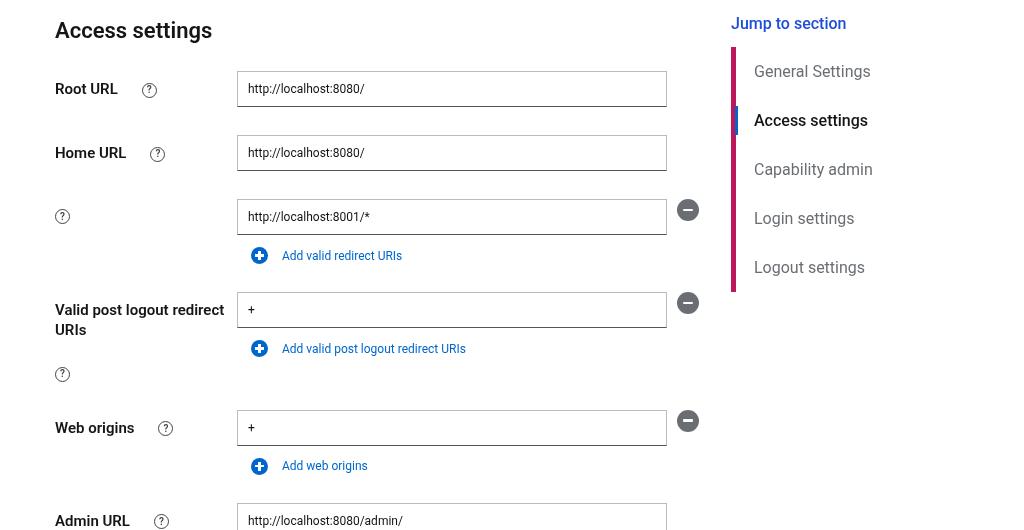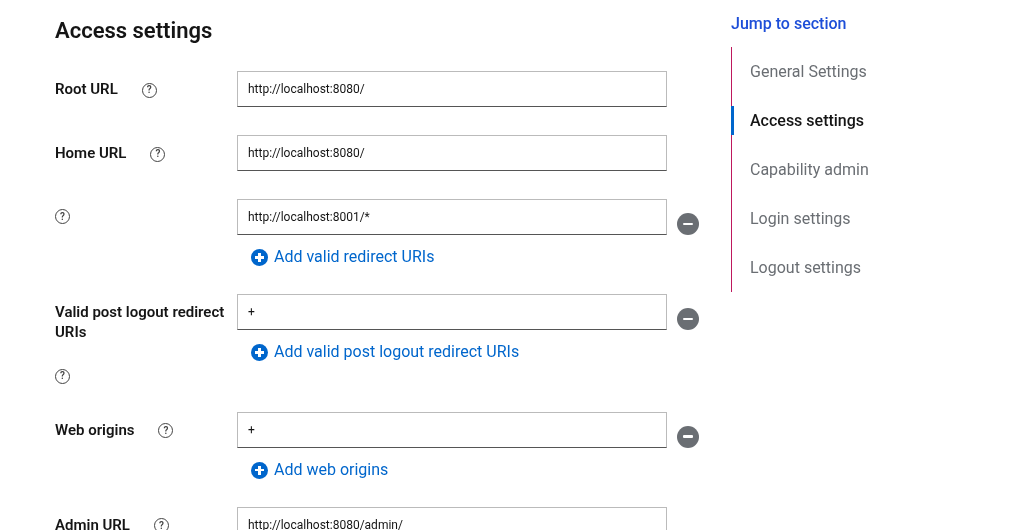--- a/index.html
+++ b/index.html
@@ -71,21 +71,21 @@
     border-bottom: 1.5px solid #555;
     padding: 0 10px;
     font-size: 12px;
     font-family: inherit;
     color: #151515;
     background: #fff;
     outline: none;
   }
   .input-row {
     display: flex;
-    align-items: flex-end;
+    align-items: flex-start;
     gap: 10px;
   }
   .minus-btn {
     width: 22px;
     height: 22px;
     border-radius: 50%;
     background: #6a6e73;
     display: flex;
     align-items: center;
     justify-content: center;
@@ -93,24 +93,24 @@
   }
   .minus-btn::before {
     content: "";
     width: 10px;
     height: 2.5px;
     background: #fff;
     border-radius: 1px;
   }
   .add-link {
     display: flex;
-    align-items: flex-end;
-    gap: 6px;
+    align-items: center;
+    gap: 14px;
     color: #0066cc;
-    font-size: 16px;
+    font-size: 12px;
     margin-top: 12px;
     margin-left: 14px;
     cursor: pointer;
   }
   .plus-circle {
     width: 17px;
     height: 17px;
     border-radius: 50%;
     background: #0066cc;
     position: relative;
@@ -131,21 +131,21 @@
     flex: 1;
     padding: 14px 0 0 0;
   }
   .jump-title {
     font-size: 16px;
     font-weight: 500;
     color: #1d4ed8;
     margin: 0 0 14px 0;
   }
   .jump-nav {
-    border-left: 1px solid #be185d;
+    border-left: 5px solid #be185d;
   }
   .jump-item {
     padding: 15px 0 15px 18px;
     font-size: 16px;
     color: #6a6e73;
     cursor: pointer;
     position: relative;
   }
   .jump-item.active {
     color: #151515;

